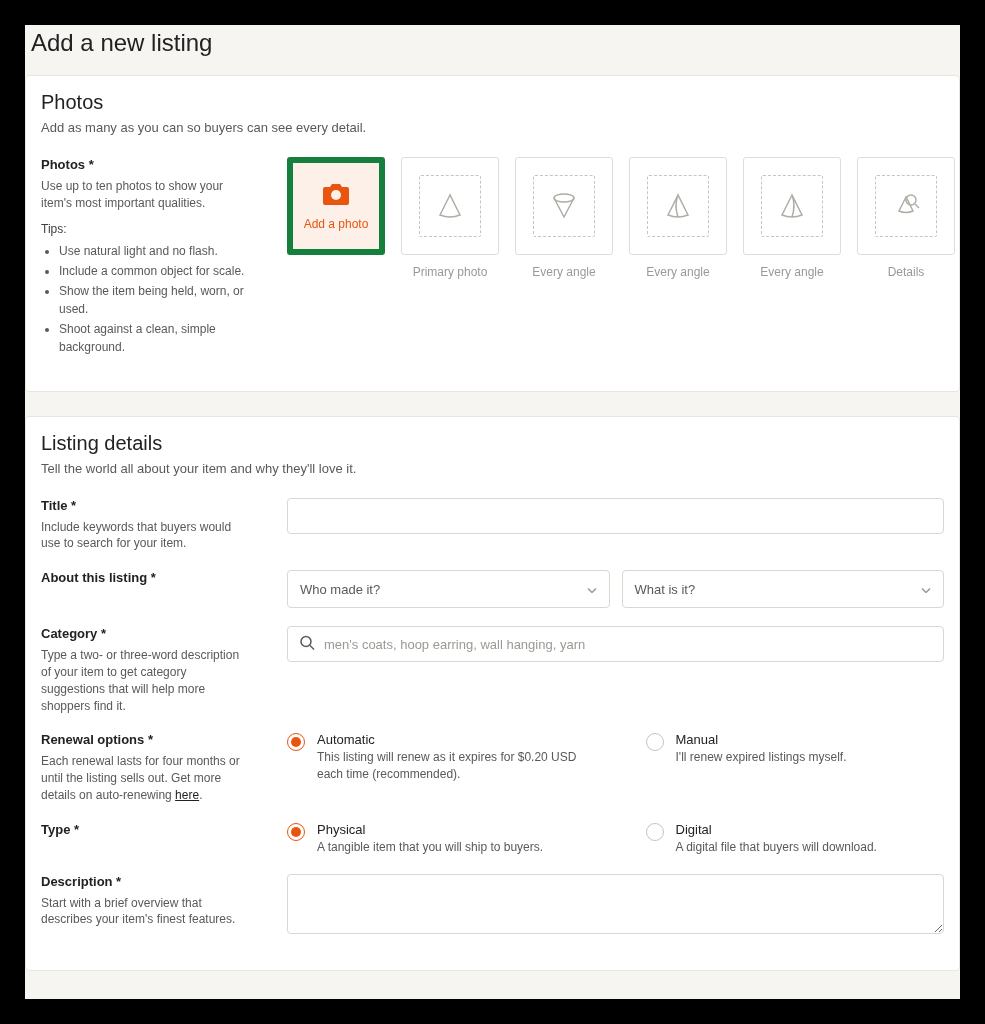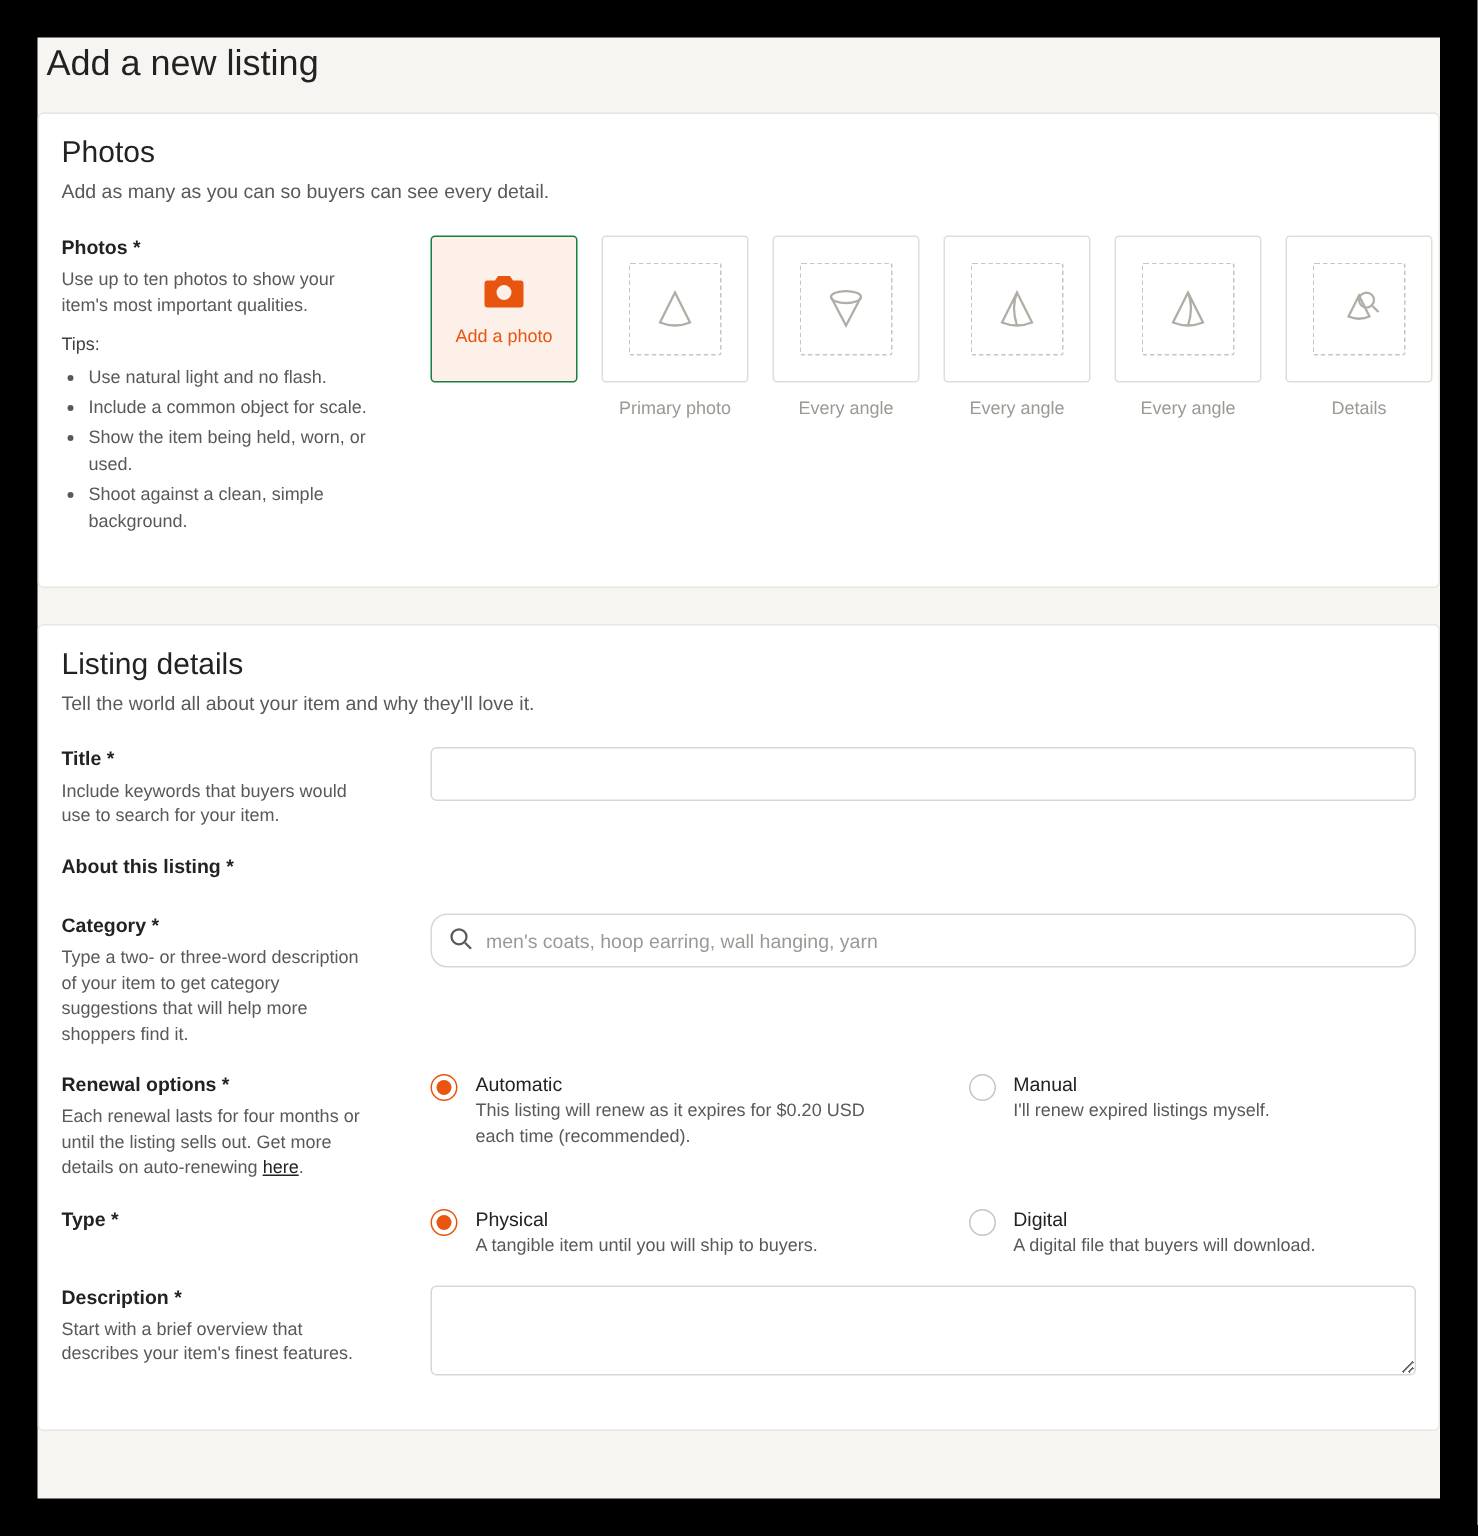--- a/index.html
+++ b/index.html
@@ -104,21 +104,21 @@
   background: #fff;
   border-radius: 3px;
   display: flex;
   flex-direction: column;
   align-items: center;
   justify-content: center;
   position: relative;
 }
 .photo-box.add {
   background: #fdf0e8;
-  border: 1px solid #15803d;
+  border: 6px solid #15803d;
   color: #e8550f;
 }
 .photo-box.add .add-label {
   font-size: 12px;
   margin-top: 10px;
   color: #e8550f;
 }
 .dashed-inner {
   width: 62px;
   height: 62px;
@@ -174,21 +174,20 @@
 .search-icon {
   position: absolute;
   left: 12px;
   top: 50%;
   transform: translateY(-50%);
   color: #595959;
 }
 .search-input {
   padding-left: 36px;
   color: #701a75;
-  border-radius: 11px;
 }
 
 .radio-group {
   display: flex;
   gap: 60px;
 }
 .radio-option {
   flex: 1;
   display: flex;
   gap: 12px;
@@ -333,20 +332,40 @@
       </div>
       <div class="maincol">
         <input class="text-input" type="text" style="">
       </div>
     </div>
 
     <div class="row">
       <div class="sidecol">
         <div class="field-label">About this listing *</div>
       </div>
+      <div class="maincol">
+        <div class="select-row">
+          <div class="select">
+            <span>Who made it?</span>
+            <span class="chevron">
+              <svg width="10" height="6" viewBox="0 0 10 6">
+                  <path d="M1 1 L5 5 L9 1" stroke="#9a9a94" stroke-width="1.5" fill="none"></path>
+                </svg>
+            </span>
+          </div>
+          <div class="select">
+            <span>What is it?</span>
+            <span class="chevron">
+              <svg width="10" height="6" viewBox="0 0 10 6">
+                  <path d="M1 1 L5 5 L9 1" stroke="#9a9a94" stroke-width="1.5" fill="none"></path>
+                </svg>
+            </span>
+          </div>
+        </div>
+      </div>
     </div>
 
     <div class="row">
       <div class="sidecol">
         <div class="field-label">Category *</div>
         <div class="field-help">Type a two- or three-word description of your item to get category suggestions that will help more shoppers find it.</div>
       </div>
       <div class="maincol">
         <div class="search-input-wrap">
           <span class="search-icon">
@@ -390,21 +409,21 @@
     <div class="row">
       <div class="sidecol">
         <div class="field-label">Type *</div>
       </div>
       <div class="maincol">
         <div class="radio-group">
           <div class="radio-option">
             <div class="radio checked"></div>
             <div class="radio-text">
               <div class="radio-title">Physical</div>
-              <div class="radio-desc">A tangible item until you will ship to buyers.</div>
+              <div class="radio-desc">A tangible item that you will ship to buyers.</div>
             </div>
           </div>
           <div class="radio-option">
             <div class="radio"></div>
             <div class="radio-text">
               <div class="radio-title">Digital</div>
               <div class="radio-desc">A digital file that buyers will download.</div>
             </div>
           </div>
         </div>

